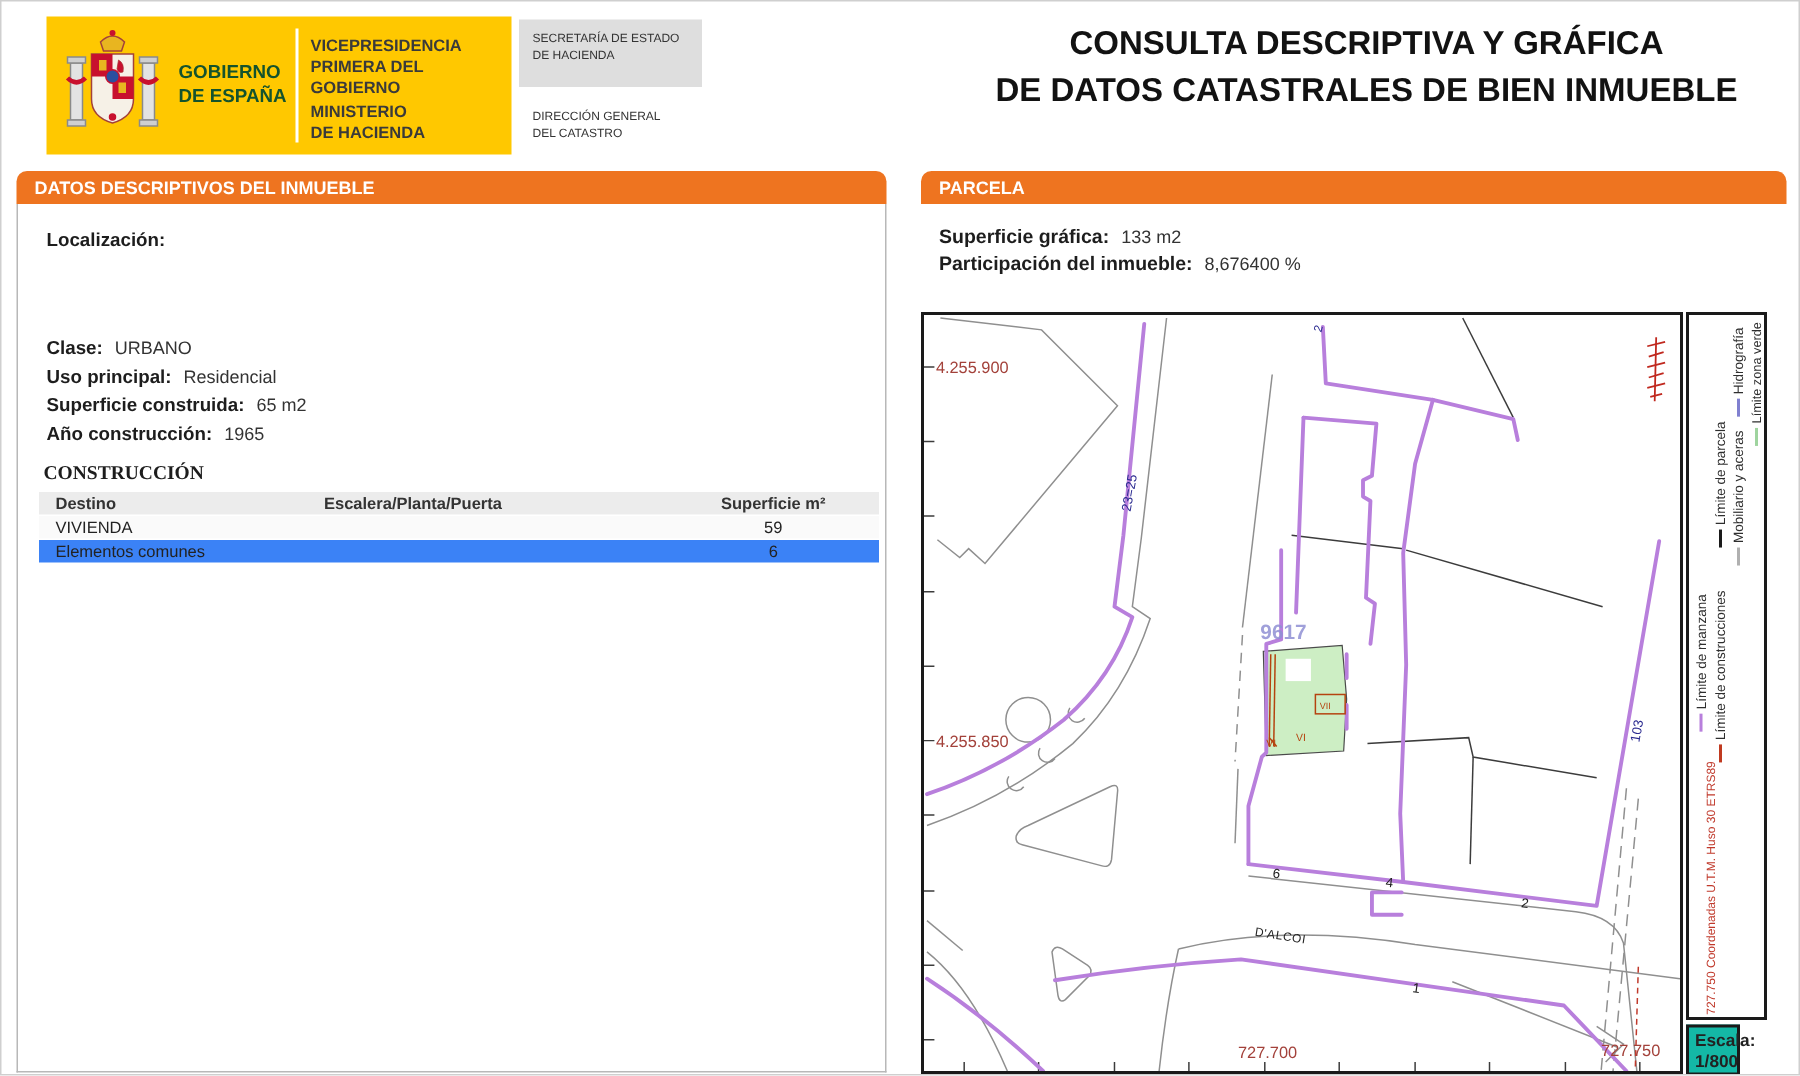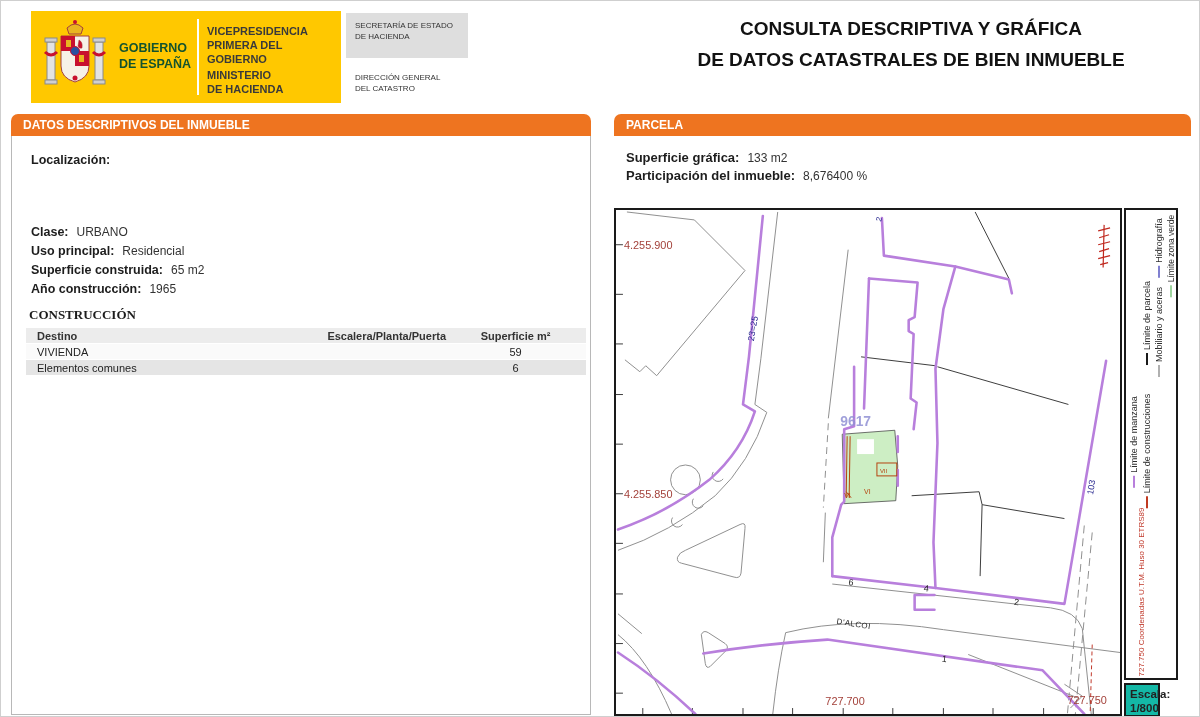--- a/index.html
+++ b/index.html
@@ -10,41 +10,41 @@
   
   .yellow{left:30px;top:10px;width:310px;height:92px;background:#FFC800;}
   .gob-txt{left:88px;top:29px;font-weight:bold;font-size:12.5px;line-height:16px;color:#14532d;}
   .y-divider{left:166px;top:8px;width:2px;height:76px;background:#fff;}
   .vice-txt{left:176px;top:13px;font-weight:bold;font-size:11px;line-height:14px;color:#3a3a3a;}
   .mini-txt{left:176px;top:57px;font-weight:bold;font-size:11px;line-height:14px;color:#3a3a3a;}
   .graybox{left:345px;top:12px;width:122px;height:45px;background:#dedede;box-sizing:border-box;
            padding:7px 0 0 9px;font-size:8px;line-height:11px;color:#333;}
   .dir-txt{left:354px;top:71px;font-size:8px;line-height:11px;color:#333;}
   .main-title{left:630px;top:12px;width:560px;text-align:center;font-weight:bold;
-              font-size:19px;line-height:31px;color:#121212;}
+              font-size:22px;line-height:31px;color:#121212;}
 
   
   .panel-header{position:absolute;height:22px;background:#EE7420;border-radius:7px 7px 0 0;
                 color:#fff;font-weight:bold;font-size:12px;line-height:22px;padding-left:12px;
                 box-sizing:border-box;}
   .ph-left{left:10px;top:113px;width:580px;}
   .ph-right{left:613px;top:113px;width:577px;}
   .left-body{left:10px;top:135px;width:580px;height:579px;border:1px solid #b8b8b8;border-top:none;
              box-sizing:border-box;background:#fff;}
   .loc{left:30px;top:152px;font-weight:bold;font-size:12.5px;color:#1d1d1d;}
   .fline{position:absolute;left:30px;font-size:12px;color:#333;white-space:nowrap;}
   .fline .lab{font-weight:bold;font-size:12.5px;color:#1d1d1d;margin-right:8px;text-align:right;}
   .constr-title{left:28px;top:306px;font-weight:bold;font-size:13px;color:#1d1d1d;font-family:Liberation Serif, serif;}
   .ctable{left:25px;top:327px;width:560px;font-size:11px;}
   .trow{display:flex;height:15px;align-items:center;border-bottom:1px solid #fff;}
   .thead{background:#ececec;font-weight:bold;color:#333;}
   .r1{background:#fafafa;color:#222;}
-  .r2{background:#e5e5e5;color:#222;}
+  .r2{background:#3b82f6;color:#222;}
   .c1{width:190px;padding-left:11px;box-sizing:border-box;}
-  .c2{width:230px;text-align:right;}
+  .c2{width:230px;text-align:left;}
   .c3{width:139px;text-align:center;}
 
   .pline{position:absolute;left:625px;font-size:12px;color:#333;white-space:nowrap;}
   .pline .lab{font-weight:bold;font-size:13px;color:#1d1d1d;margin-right:8px;}
 
   
   .map-box{left:613px;top:207px;width:508px;height:508px;border:2px solid #1a1a1a;
            box-sizing:border-box;background:#fff;}
   .map-box svg{display:block;}
   .legend-box{left:1123px;top:207px;width:54px;height:472px;border:2px solid #1a1a1a;

